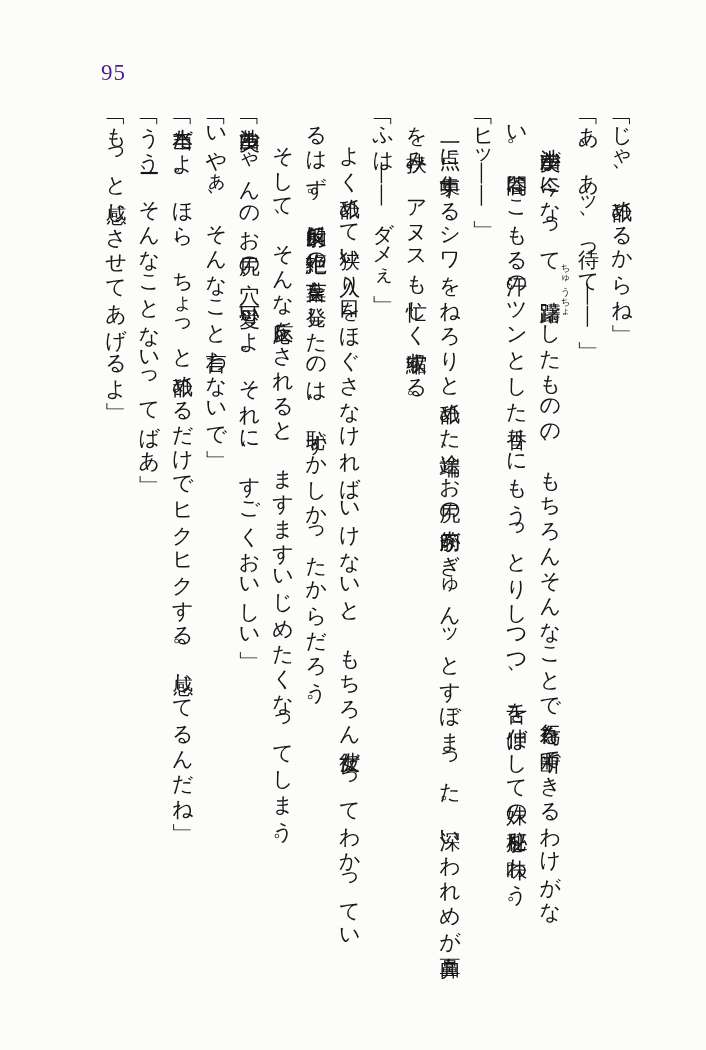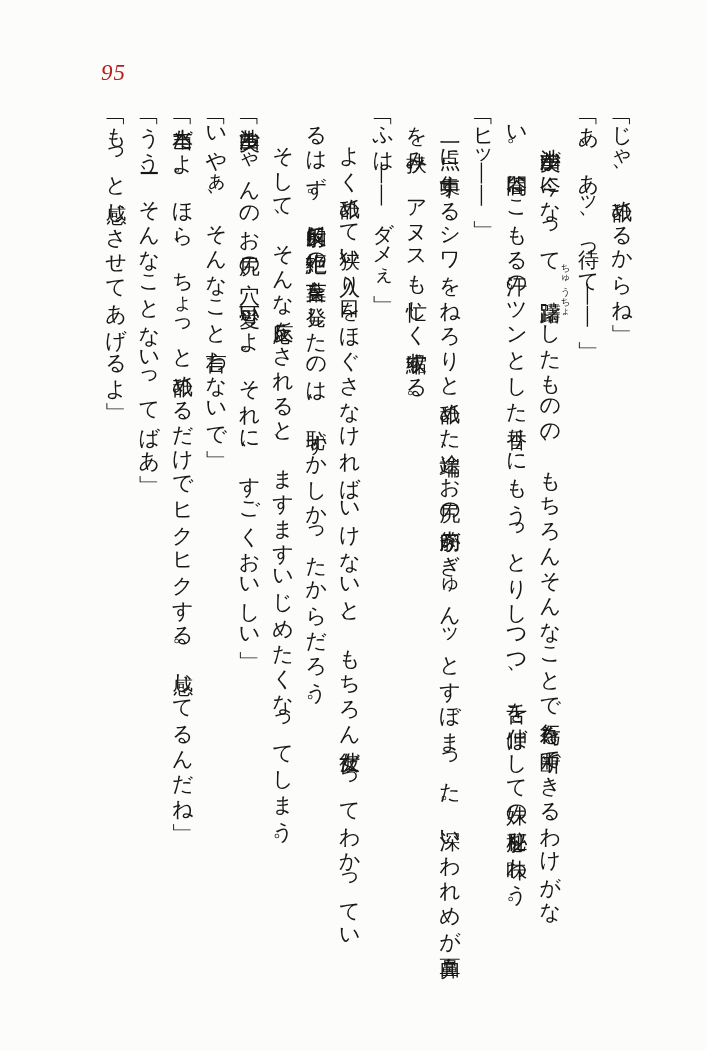--- a/index.html
+++ b/index.html
@@ -16,24 +16,23 @@
   }
   .page {
     position: absolute;
     inset: 0;
   }
   .page-number {
     position: absolute;
     top: 60px;
     left: 101px;
     font-family: "Liberation Serif", serif;
-    font-style: italic;
     font-size: 23px;
     letter-spacing: 1px;
-    color: #b91c1c;
+    color: #4c1d95;
   }
   .text-block {
     position: absolute;
     top: 111px;
     right: 68px;
     height: 845px;
     writing-mode: vertical-rl;
     text-orientation: mixed;
     line-break: strict;
     font-size: 21px;

